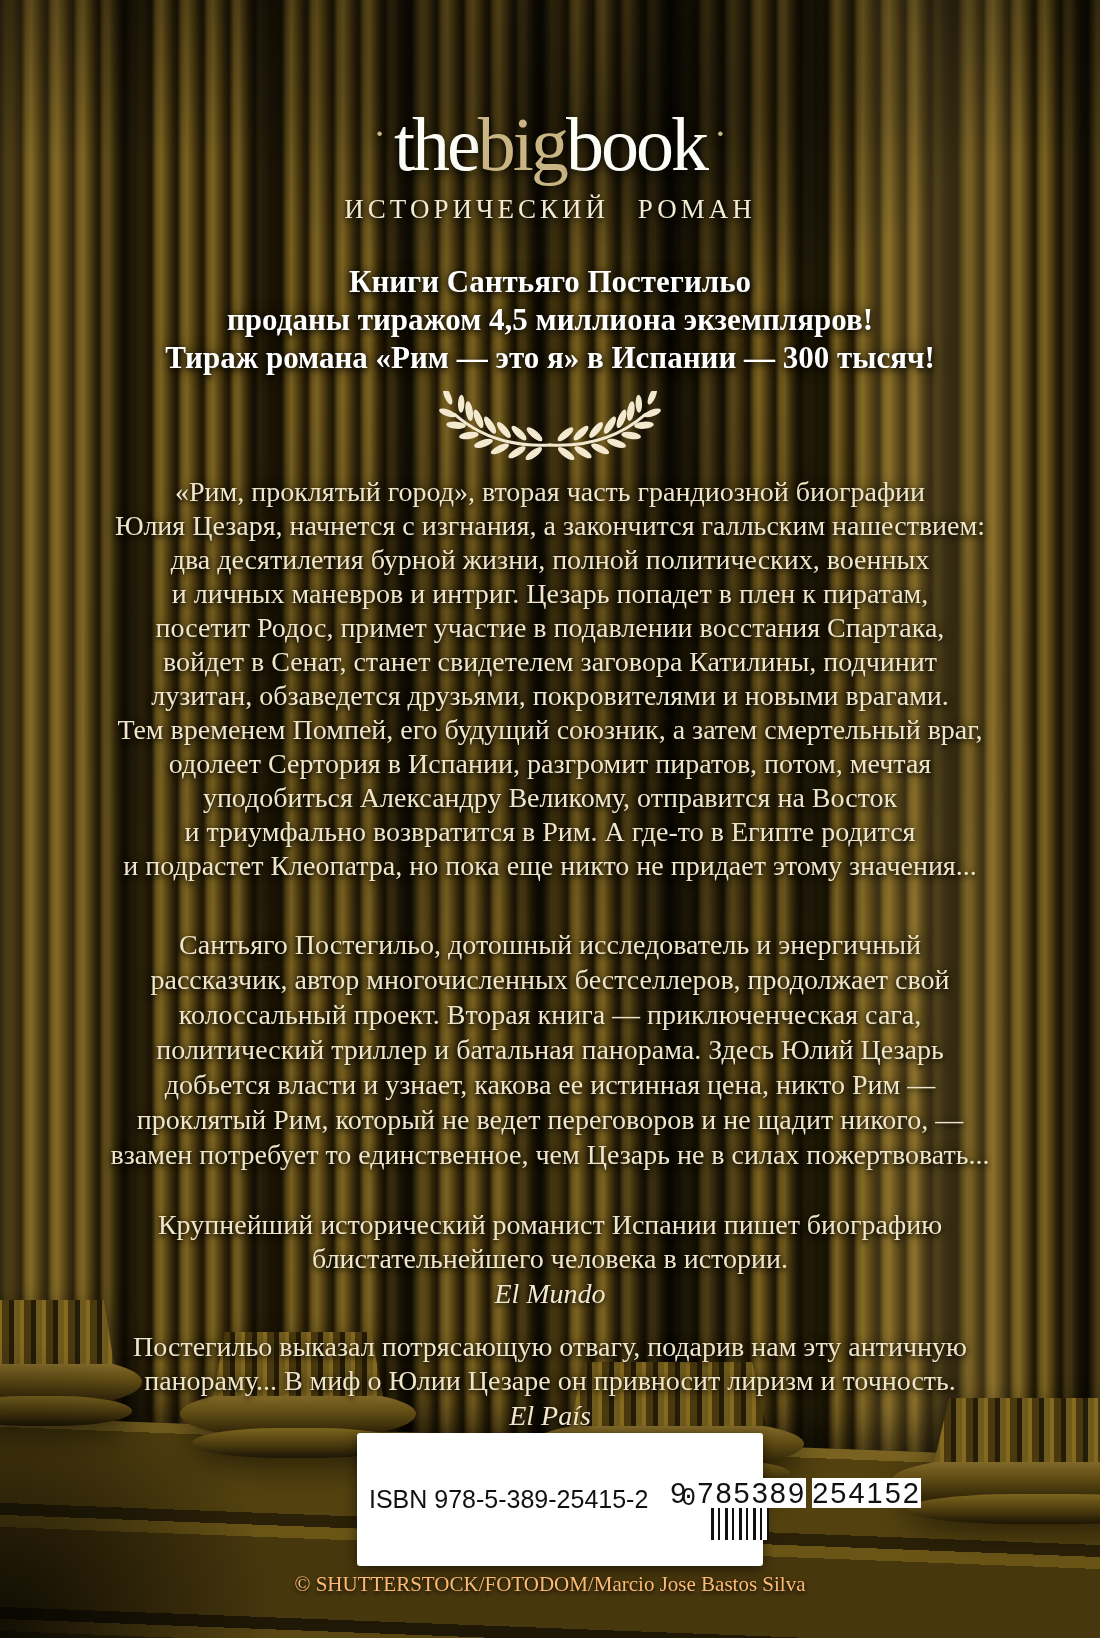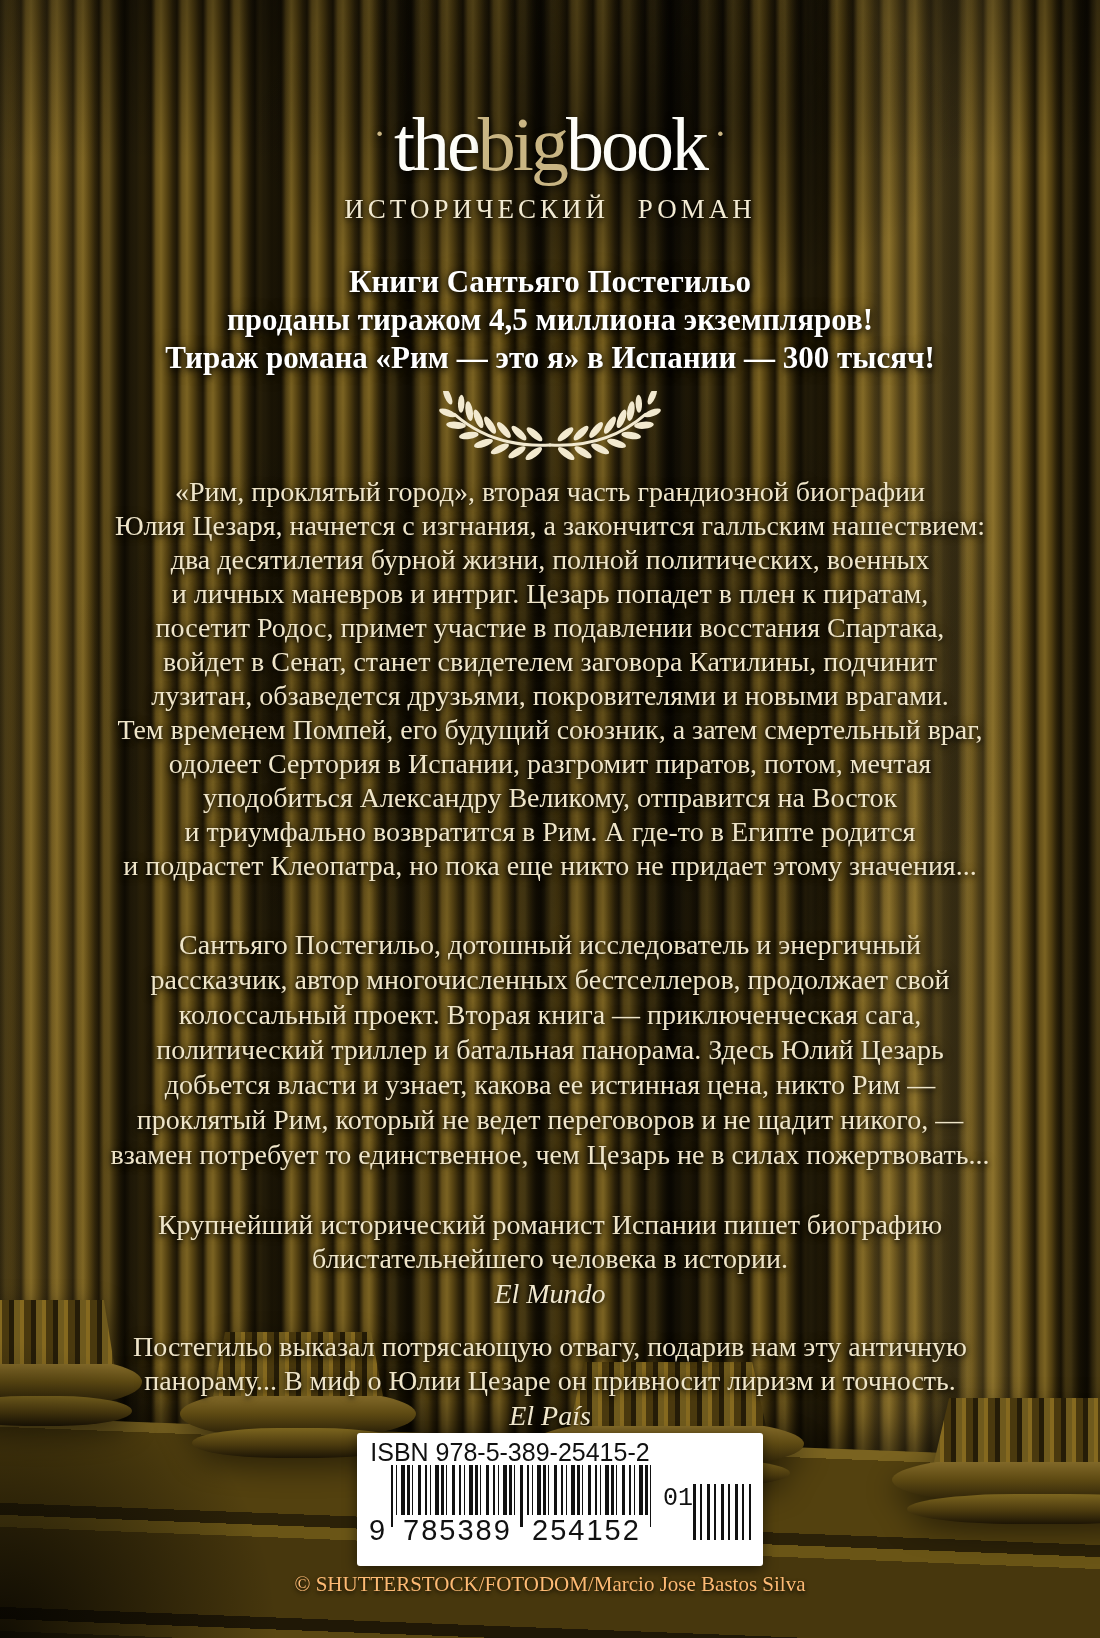--- a/index.html
+++ b/index.html
@@ -92,21 +92,21 @@
     text-shadow:0 2px 5px rgba(0,0,0,.9);}
   
   .barcode-box{
     position:absolute;left:357px;top:1433px;width:406px;height:133px;
     background:#ffffff;border-radius:3px;box-shadow:0 4px 14px rgba(0,0,0,.5);
     box-sizing:border-box;padding:6px 12px 8px;color:#111;
     font-family:"Liberation Sans","DejaVu Sans",sans-serif;
     display:flex;flex-direction:column;
   }
   .bc-row{display:flex;flex:1;}
-  .bc-main{width:300px;display:flex;flex-direction:column;position:relative;}
+  .bc-main{width:300px;display:flex;flex-direction:row;position:relative;align-items:center;}
   .bc-addon{flex:1;display:flex;flex-direction:row;align-items:center;margin-left:12px;font-family:Liberation Mono, monospace;}
   .isbn-label{font-size:25px;line-height:26px;text-align:center;white-space:nowrap;}
   .addon-label{font-size:25px;line-height:26px;text-align:center;}
   .bars-main{
     height:62px;margin-left:22px;
     background:repeating-linear-gradient(90deg,
       #111 0 2px,#fff 2px 5px,#111 5px 6px,#fff 6px 10px,
       #111 10px 14px,#fff 14px 16px,#111 16px 19px,#fff 19px 21px,
       #111 21px 22px,#fff 22px 27px,#111 27px 30px,#fff 30px 34px);
   }

